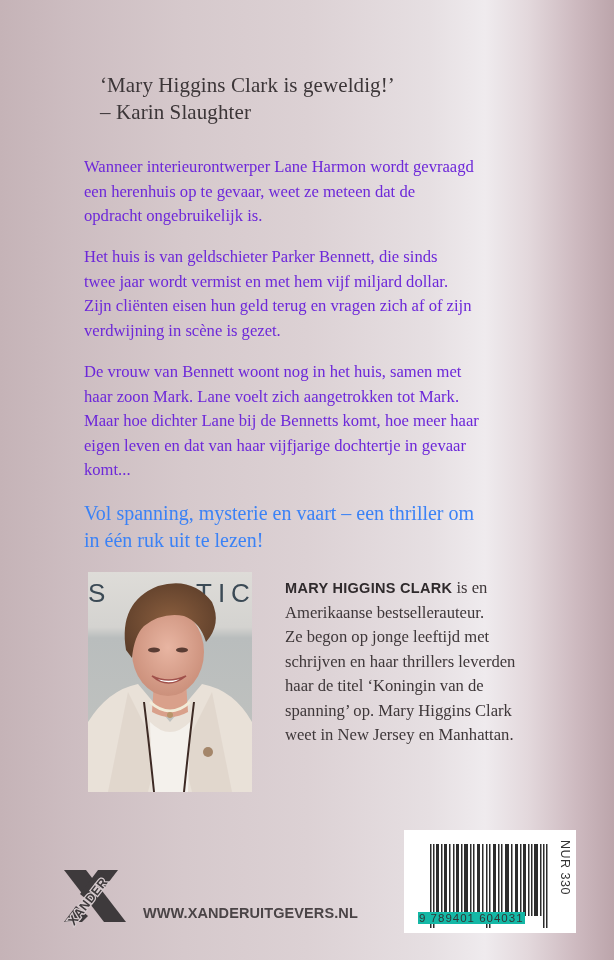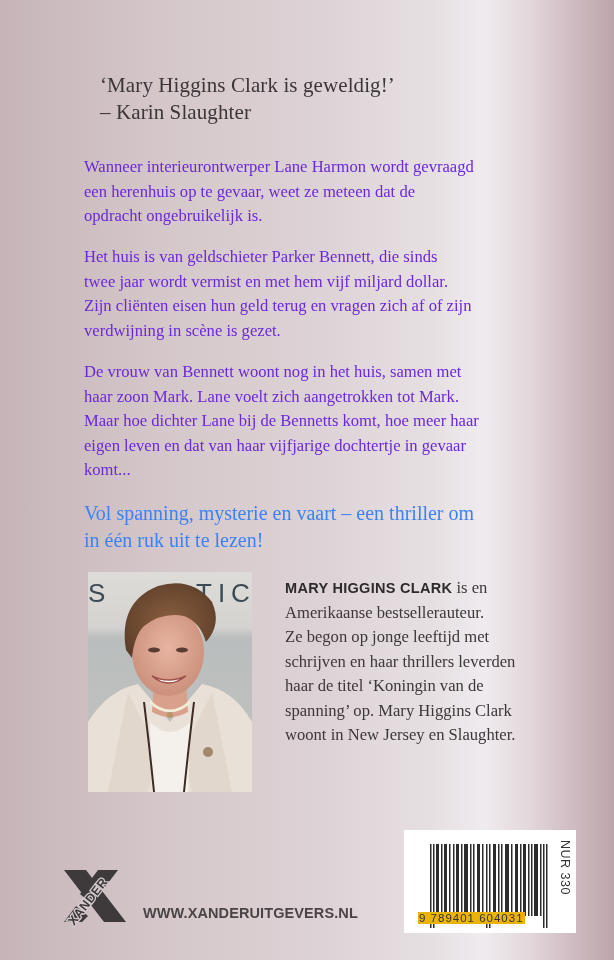--- a/index.html
+++ b/index.html
@@ -105,21 +105,21 @@
   }
   .barcode-digits {
     position: absolute;
     left: 14px; top: 82px;
     font-family: "Liberation Sans", "DejaVu Sans", sans-serif;
     font-size: 11.5px;
     letter-spacing: 1px;
     color: #333;
     background: transparent;
   }
-  .barcode-digits span { background: #eab308; padding: 0 1px; }
+  .barcode-digits span { background: #14b8a6; padding: 0 1px; }
   .nur {
     position: absolute;
     left: 150px; top: 10px;
     width: 18px; height: 70px;
     writing-mode: vertical-rl;
     font-family: "Liberation Sans", "DejaVu Sans", sans-serif;
     font-size: 12.5px;
     letter-spacing: 0.5px;
     color: #333;
   }
@@ -208,21 +208,21 @@
     </svg>
   </div>
 
   <div class="bio">
     <span class="ln"><span class="author-name">MARY HIGGINS CLARK</span><span> is en</span></span>
     <span class="ln">Amerikaanse bestsellerauteur.</span>
     <span class="ln">Ze begon op jonge leeftijd met</span>
     <span class="ln">schrijven en haar thrillers leverden</span>
     <span class="ln">haar de titel ‘Koningin van de</span>
     <span class="ln">spanning’ op. Mary Higgins Clark</span>
-    <span class="ln">woont in New Jersey en Slaughter.</span>
+    <span class="ln">weet in New Jersey en Manhattan.</span>
   </div>
 
   <div class="logo">
     <svg width="66" height="66" viewBox="0 0 66 66">
       <polygon points="2,8 24,8 64,60 42,60" fill="#3e3a3c"></polygon>
       <polygon points="36,8 56,8 30,42 18,32" fill="#3e3a3c"></polygon>
       <polygon points="2,60 14,44 26,54 20,60" fill="#3e3a3c"></polygon>
       <text x="0" y="0" transform="translate(12,64) rotate(-52)" font-family="Liberation Sans, DejaVu Sans, sans-serif" font-weight="bold" font-size="12.5" fill="#3e3a3c" stroke="#d6cbce" stroke-width="2.5" paint-order="stroke" letter-spacing="0.5">XANDER</text>
     </svg>
   </div>

